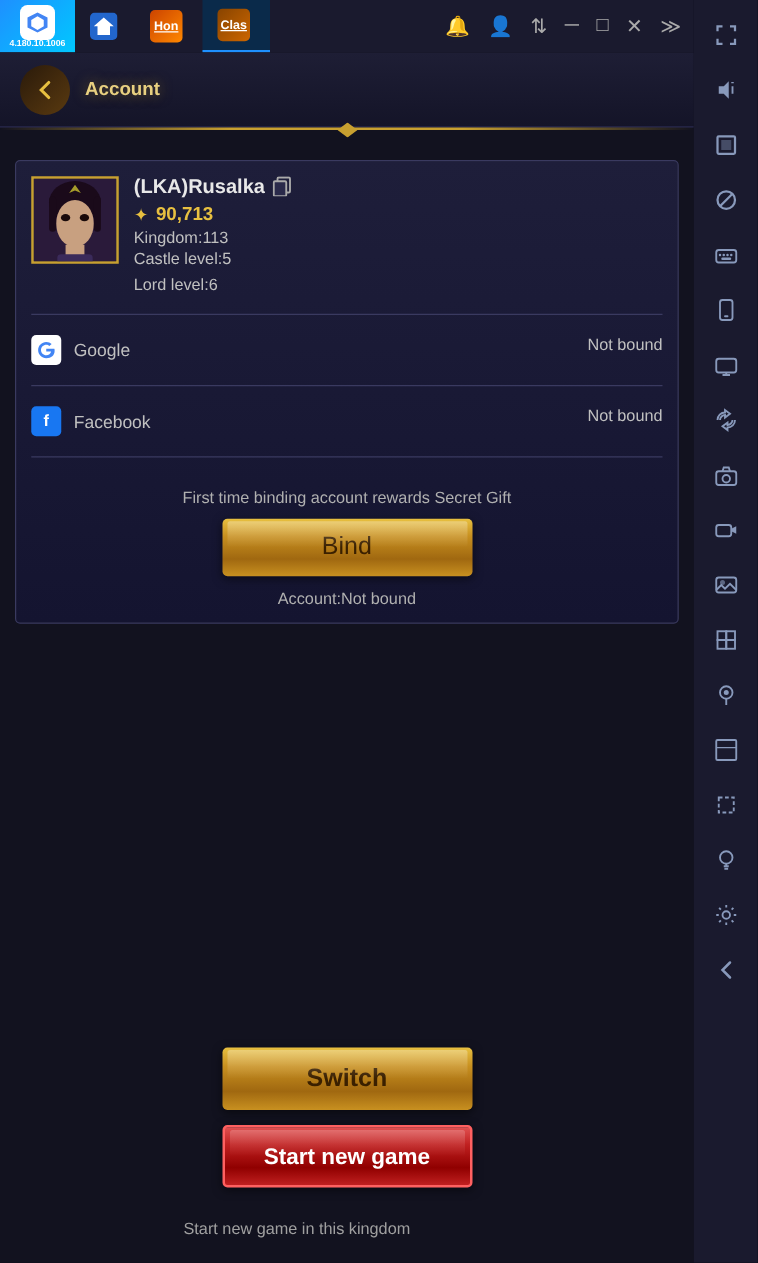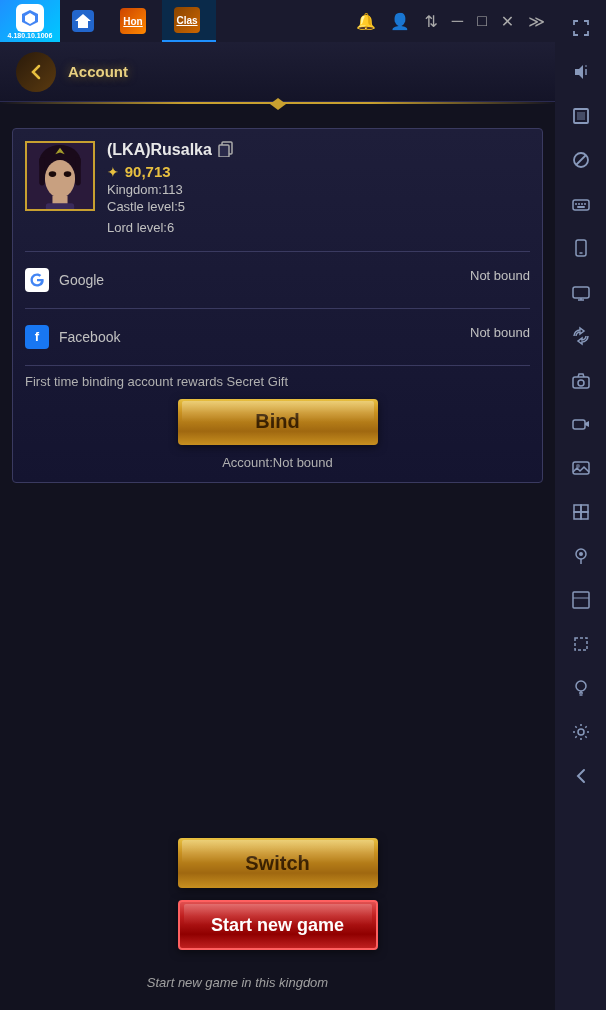--- a/index.html
+++ b/index.html
@@ -268,35 +268,36 @@
       font-size: 14px;
       font-weight: bold;
     }
     .google-icon { background: white; color: #4285f4; }
     .facebook-icon { background: #1877f2; color: white; }
     .service-name { color: #c0c0c0; font-size: 14px; }
     .not-bound { color: #c0c0c0; font-size: 13px; }
 
     
     .gift-text {
+      text-align: center;
       color: #b0b0b0;
       font-size: 13px;
-      margin: 8px 0 10px;
+      margin: 24px 0 10px;
     }
 
     
     .bind-btn {
       width: 200px;
       height: 46px;
       background: linear-gradient(180deg, #e8c040 0%, #c89020 30%, #a06810 70%, #c89020 100%);
       border: none;
       border-radius: 4px;
       color: #3a2000;
       font-size: 20px;
-      font-weight: bold;
+      font-weight: normal;
       cursor: pointer;
       display: block;
       margin: 0 auto;
       position: relative;
       box-shadow: 0 2px 8px rgba(0,0,0,0.5);
     }
     .bind-btn::before {
       content: '';
       position: absolute;
       top: 2px; left: 4px; right: 4px; bottom: 50%;
@@ -370,21 +371,20 @@
 
     
     .kingdom-hint {
       position: absolute;
       bottom: 20px;
       left: 0;
       width: 475px;
       text-align: center;
       color: #a0a0a0;
       font-size: 13px;
-      font-style: italic;
     }
 
     
     svg { display: block; }
   </style>
 </head>
 <body>
 
 <div class="top-bar">
   <div class="bluestacks-logo">

